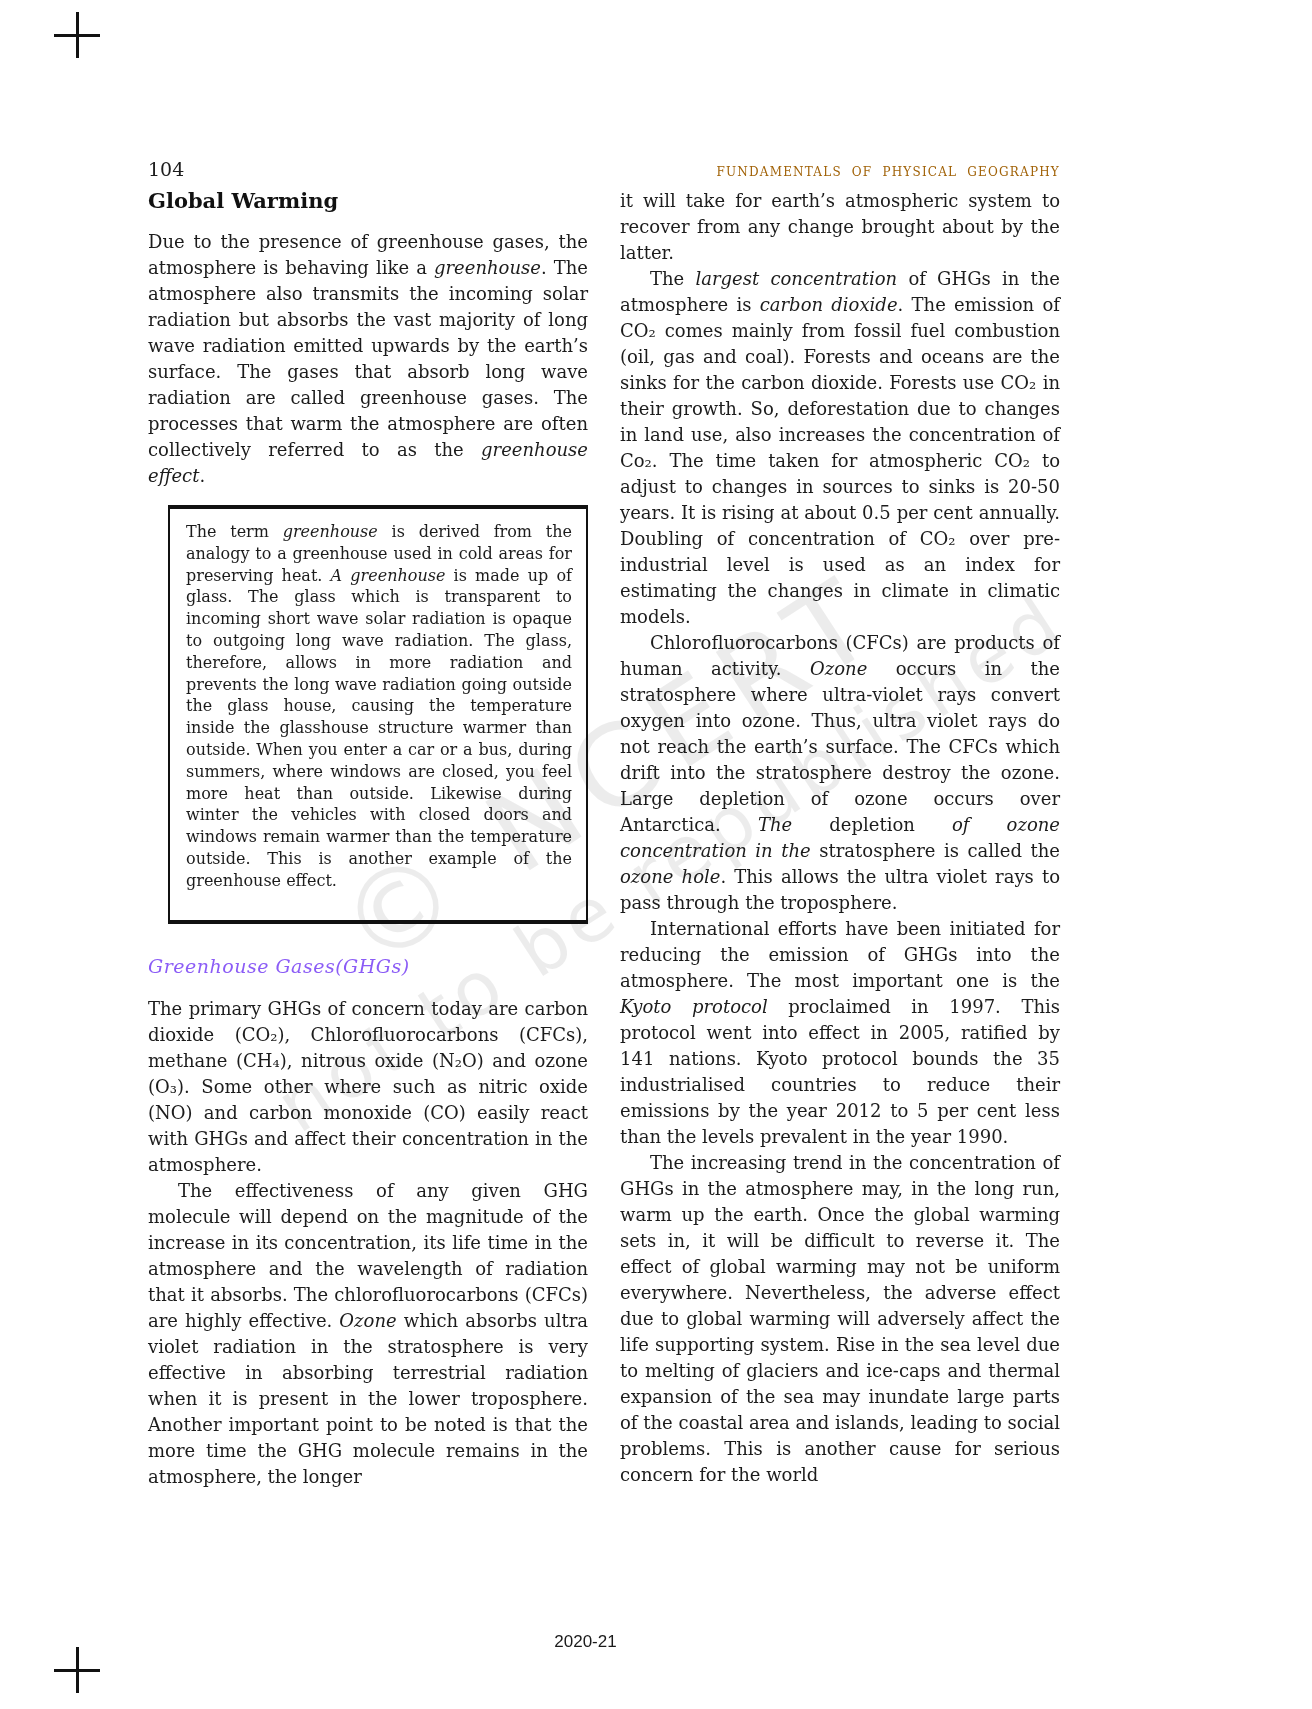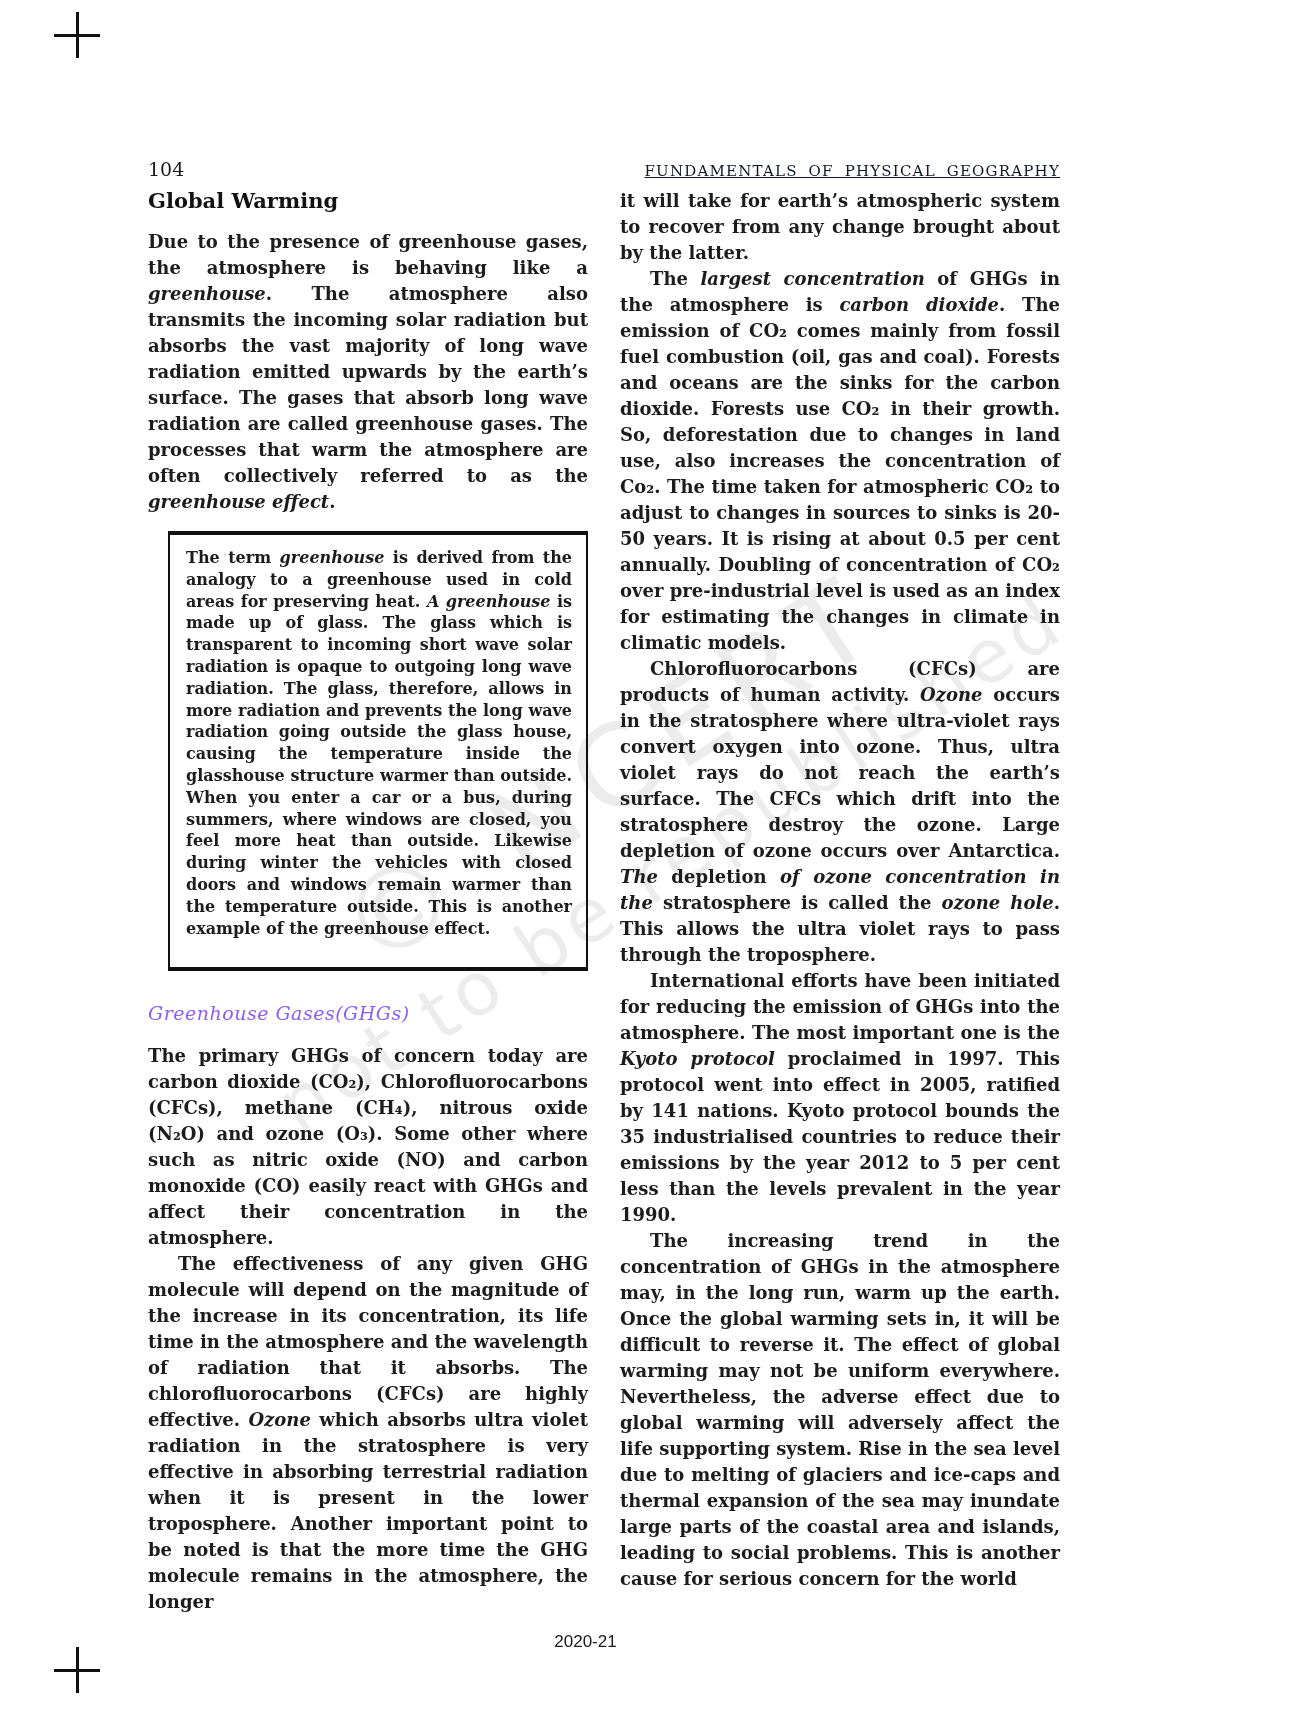--- a/index.html
+++ b/index.html
@@ -28,26 +28,26 @@
     user-select:none;
   }
   .watermark .w1{font-size:112px;letter-spacing:14px;line-height:1.15;}
   .watermark .w2{font-size:74px;letter-spacing:6px;line-height:1.2;}
   
   .running-head{
     position:absolute;left:148px;top:158px;width:912px;
     display:flex;justify-content:space-between;align-items:baseline;gap:24px;
   }
   .pageno{font-size:19px;}
-  .runtitle{font-size:15px;letter-spacing:1.2px;word-spacing:5px;color:#0f172a;text-decoration:underline;}
+  .runtitle{font-size:12px;letter-spacing:1.2px;word-spacing:5px;color:#a16207;}
   
   .col{position:absolute;top:188px;width:440px;text-align:justify;font-size:18px;line-height:26px;}
   .col.left{left:148px;}
   .col.right{left:620px;}
-  .col p{margin:0;font-weight:bold;}
+  .col p{margin:0;}
   p.indent{text-indent:30px;}
   .it{font-style:italic;}
   h2.mainhead{
     font-size:21px;line-height:26px;margin:0 0 15px 0;
     font-weight:bold;color:#111;text-align:left;
   }
   h3.subhead{
     font-size:19px;line-height:24px;
     margin:30px 0 18px 0;
     font-weight:normal;font-style:italic;color:#8b5cf6;

